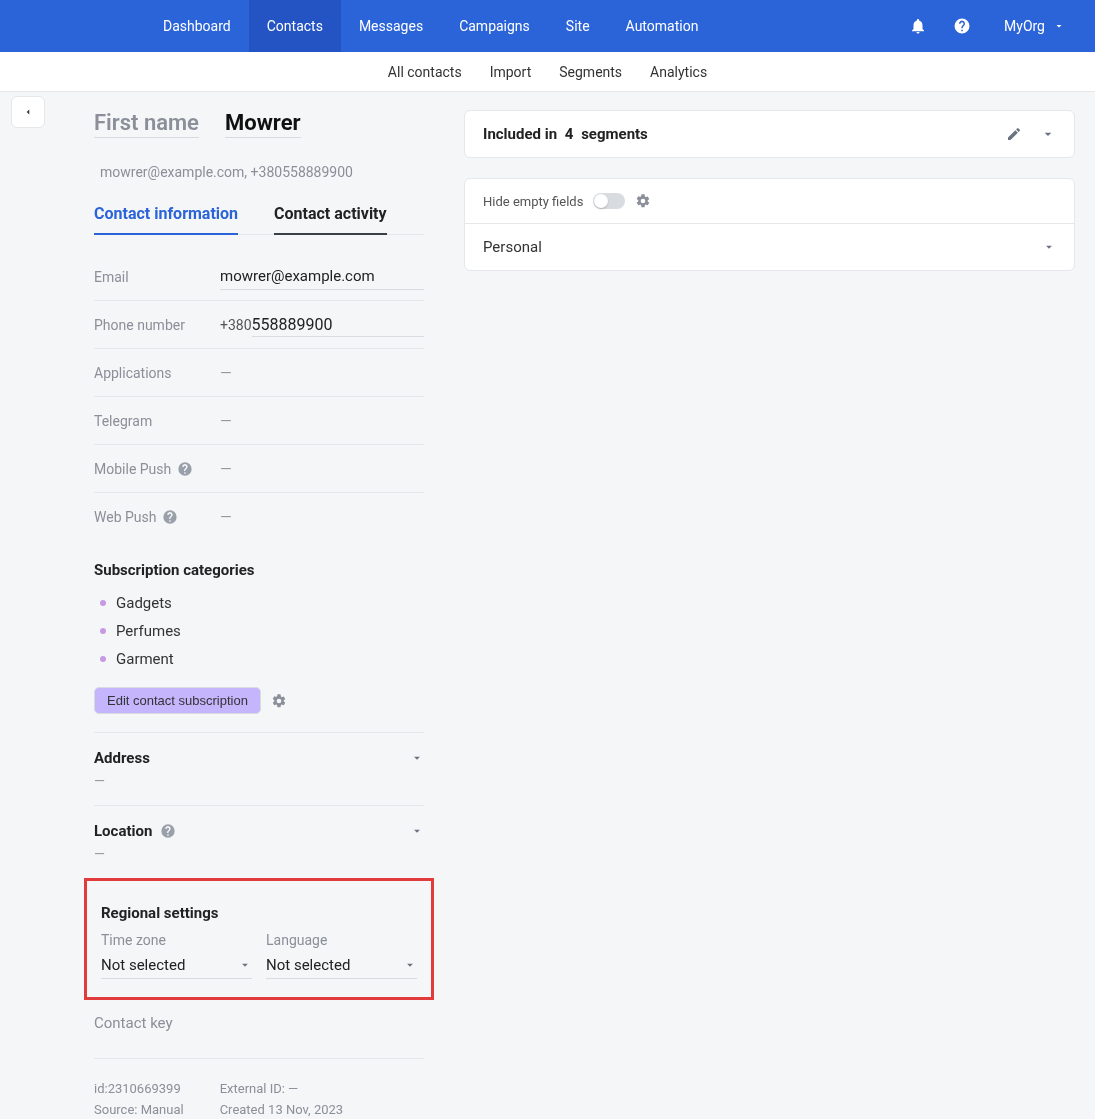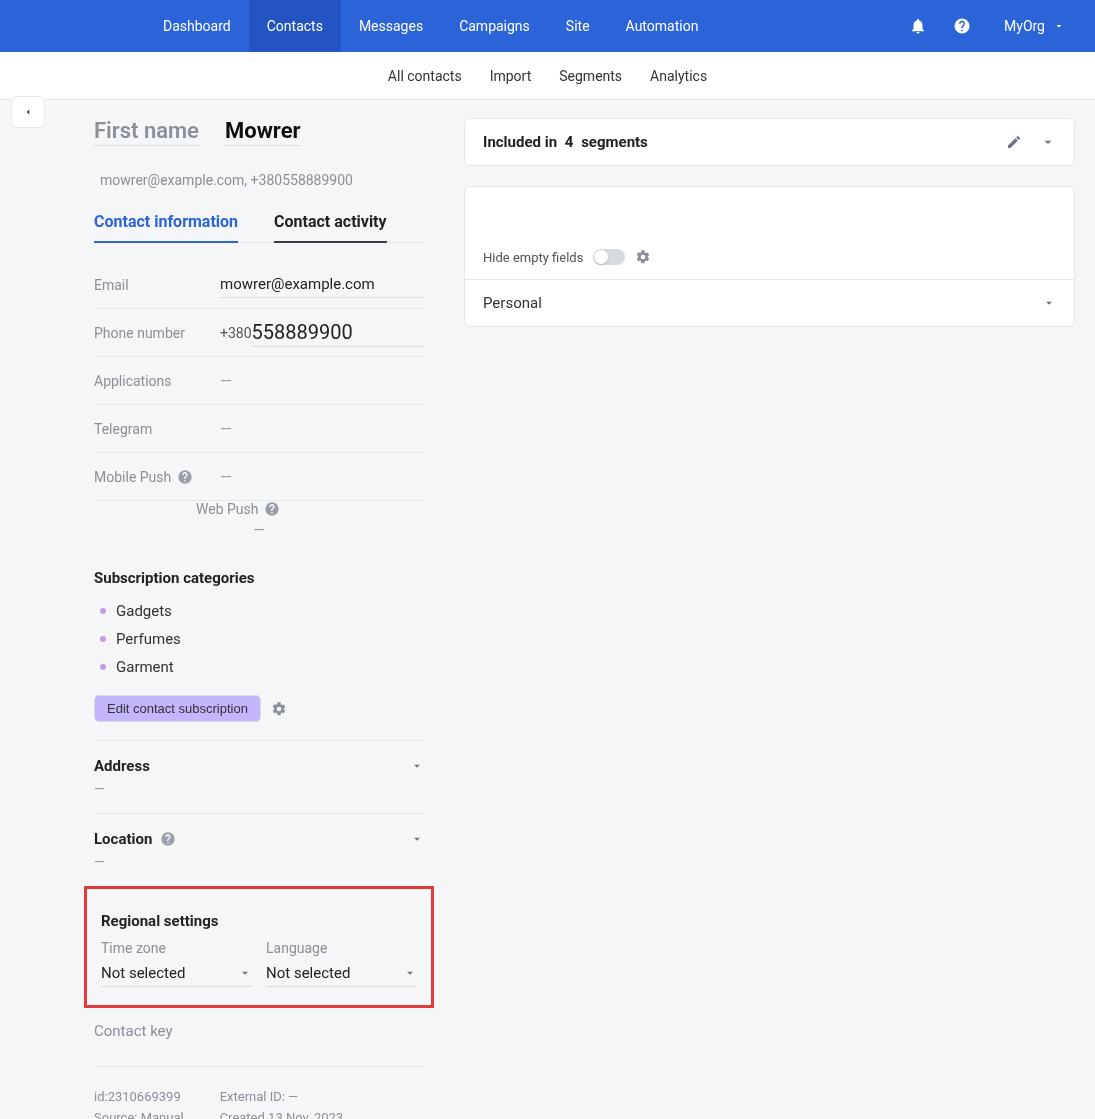--- a/index.html
+++ b/index.html
@@ -46,21 +46,21 @@
     display:flex;align-items:center;justify-content:center;
     width:44px;cursor:pointer;
   }
   .topnav .org{
     display:flex;align-items:center;gap:8px;padding:0 30px 0 20px;cursor:pointer;
   }
   .topnav svg{fill:#fff;}
   
   .subnav{
     background:#fff;
-    height:48px;
+    height:40px;
     display:flex;
     align-items:center;
     justify-content:center;
     gap:24px;
     font-size:14px;
     color:#333;
     border-bottom:1px solid var(--border);
   }
   .subnav .sub-item{cursor:pointer;padding:0 2px;}
   
@@ -123,21 +123,21 @@
     width:126px;color:var(--muted);font-size:14px;display:flex;align-items:center;gap:6px;
   }
   .field-value{
     flex:1;font-size:15px;color:#222;
     border-bottom:1px solid #d8dbe0;padding:4px 0;
   }
   .field-value.nounder{border-bottom:none;}
   .dash{color:#999;}
   .phone-wrap{display:flex;align-items:center;}
   .phone-prefix{color:#555;font-size:14px;}
-  .phone-number{border-bottom:1px solid #d8dbe0;font-size:20px;padding:2px 0;flex:1;}
+  .phone-number{border-bottom:1px solid #d8dbe0;font-size:16px;padding:2px 0;flex:1;}
   .help-icon{display:inline-flex;width:16px;height:16px;}
   .help-icon svg{fill:#9aa0aa;}
   
   .section-title{font-weight:700;font-size:15px;margin:20px 0 10px;}
   .sub-list{list-style:none;padding:0;margin:0 0 14px;}
   .sub-list li{
     display:flex;align-items:center;gap:10px;padding:5px 0;font-size:15px;color:#333;
   }
   .sub-list li::before{
     content:"";width:6px;height:6px;border-radius:50%;background:#c89ae6;margin-left:6px;
@@ -194,21 +194,21 @@
   .seg-title .num{margin:0 4px;}
   .card-actions{display:flex;gap:18px;align-items:center;}
   .card-actions .ic{width:16px;height:16px;cursor:pointer;}
   .card-actions .ic svg{fill:#6b7280;}
   .addl-row{display:flex;align-items:center;gap:14px;flex:1;}
   .search-wrap{display:flex;align-items:center;gap:6px;color:var(--muted);font-size:14px;}
   .search-wrap svg{fill:#6b7280;width:16px;height:16px;}
   .search-input{
     border:none;outline:none;font-size:14px;color:#333;background:transparent;width:140px;
   }
-  .hide-empty{display:flex;align-items:center;gap:10px;color:#555;font-size:13px;margin-top:48px;}
+  .hide-empty{display:flex;align-items:center;gap:10px;color:#555;font-size:13px;}
   .toggle{
     width:32px;height:16px;background:#d8dbe0;border-radius:10px;position:relative;cursor:pointer;
   }
   .toggle::after{
     content:"";position:absolute;width:14px;height:14px;background:#fff;border-radius:50%;
     top:1px;left:1px;box-shadow:0 1px 2px rgba(0,0,0,.2);
   }
   .gear2{width:16px;height:16px;cursor:pointer;}
   .gear2 svg{fill:#8a8f99;}
   .personal-row{font-size:15px;color:#333;cursor:pointer;display:flex;justify-content:space-between;align-items:center;width:100%;}
@@ -296,21 +296,21 @@
         <span>Mobile Push</span>
         <span class="help-icon">
             <svg viewBox="0 0 24 24">
               <path d="M12 2a10 10 0 1 0 0 20 10 10 0 0 0 0-20zm1 17h-2v-2h2v2zm1.6-7.4-.9.92c-.72.73-1.17 1.33-1.17 2.48h-2v-.5c0-1.1.45-2.1 1.17-2.83l1.24-1.26A1.98 1.98 0 0 0 12 7a2 2 0 0 0-2 2H8a4 4 0 1 1 6.6 2.6z"></path>
             </svg>
           </span>
       </div>
       <div class="field-value nounder dash">—</div>
     </div>
 
-    <div class="field-row" style="border-bottom:none;flex-direction:column;">
+    <div class="field-row" style="border-bottom:none;">
       <div class="field-label">
         <span>Web Push</span>
         <span class="help-icon">
             <svg viewBox="0 0 24 24">
               <path d="M12 2a10 10 0 1 0 0 20 10 10 0 0 0 0-20zm1 17h-2v-2h2v2zm1.6-7.4-.9.92c-.72.73-1.17 1.33-1.17 2.48h-2v-.5c0-1.1.45-2.1 1.17-2.83l1.24-1.26A1.98 1.98 0 0 0 12 7a2 2 0 0 0-2 2H8a4 4 0 1 1 6.6 2.6z"></path>
             </svg>
           </span>
       </div>
       <div class="field-value nounder dash">—</div>
     </div>

